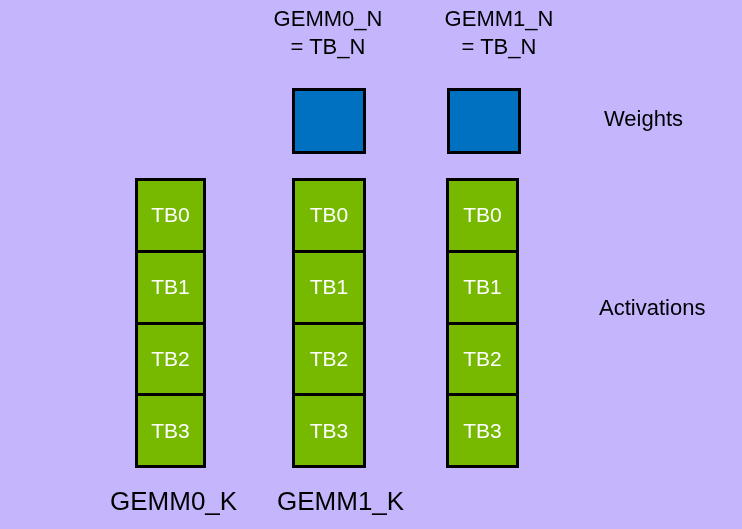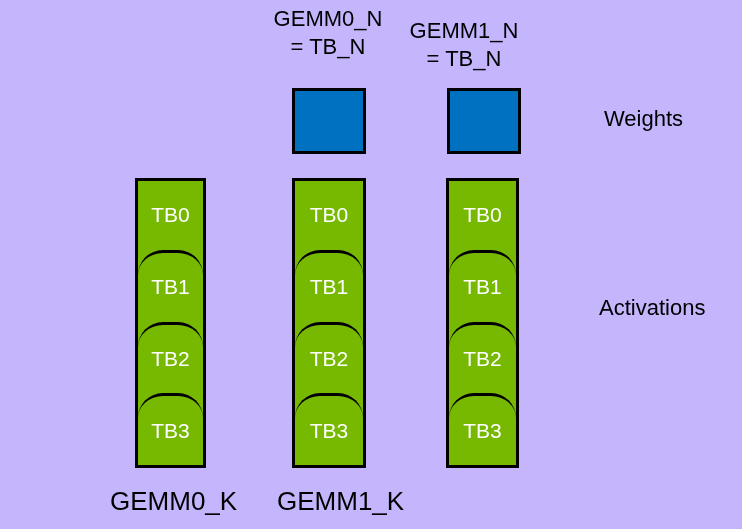--- a/index.html
+++ b/index.html
@@ -50,21 +50,20 @@
     display: flex;
     flex-direction: column;
   }
   .tb-cell {
     flex: 1 1 0;
     display: flex;
     align-items: center;
     justify-content: center;
     font-size: 21px;
     color: var(--cell-text, #FFFFFF);
-    border-radius: 25px;
   }
   .tb-cell + .tb-cell {
     border-top: 3px solid var(--border, #000000);
   }
   .bottom-label {
     position: absolute;
     top: 488px;
     text-align: center;
     font-size: 26px;
     line-height: 26px;
@@ -73,21 +72,21 @@
 </style>
 </head>
 <body>
 
 <div class="canvas">
 
   <div class="top-label" style="left:248px;">
     <div>GEMM0_N</div>
     <div>= TB_N</div>
   </div>
-  <div class="top-label" style="left:384px;margin-top:12px;">
+  <div class="top-label" style="left:419px;">
     <div>GEMM1_N</div>
     <div>= TB_N</div>
   </div>
 
   <div class="weights-block" style="left:292px;"></div>
   <div class="weights-block" style="left:447px;"></div>
 
   <div class="side-label" style="left:599px; top:296px;">Activations</div>
   <div class="side-label" style="left:604px; top:107px;">Weights</div>
 

